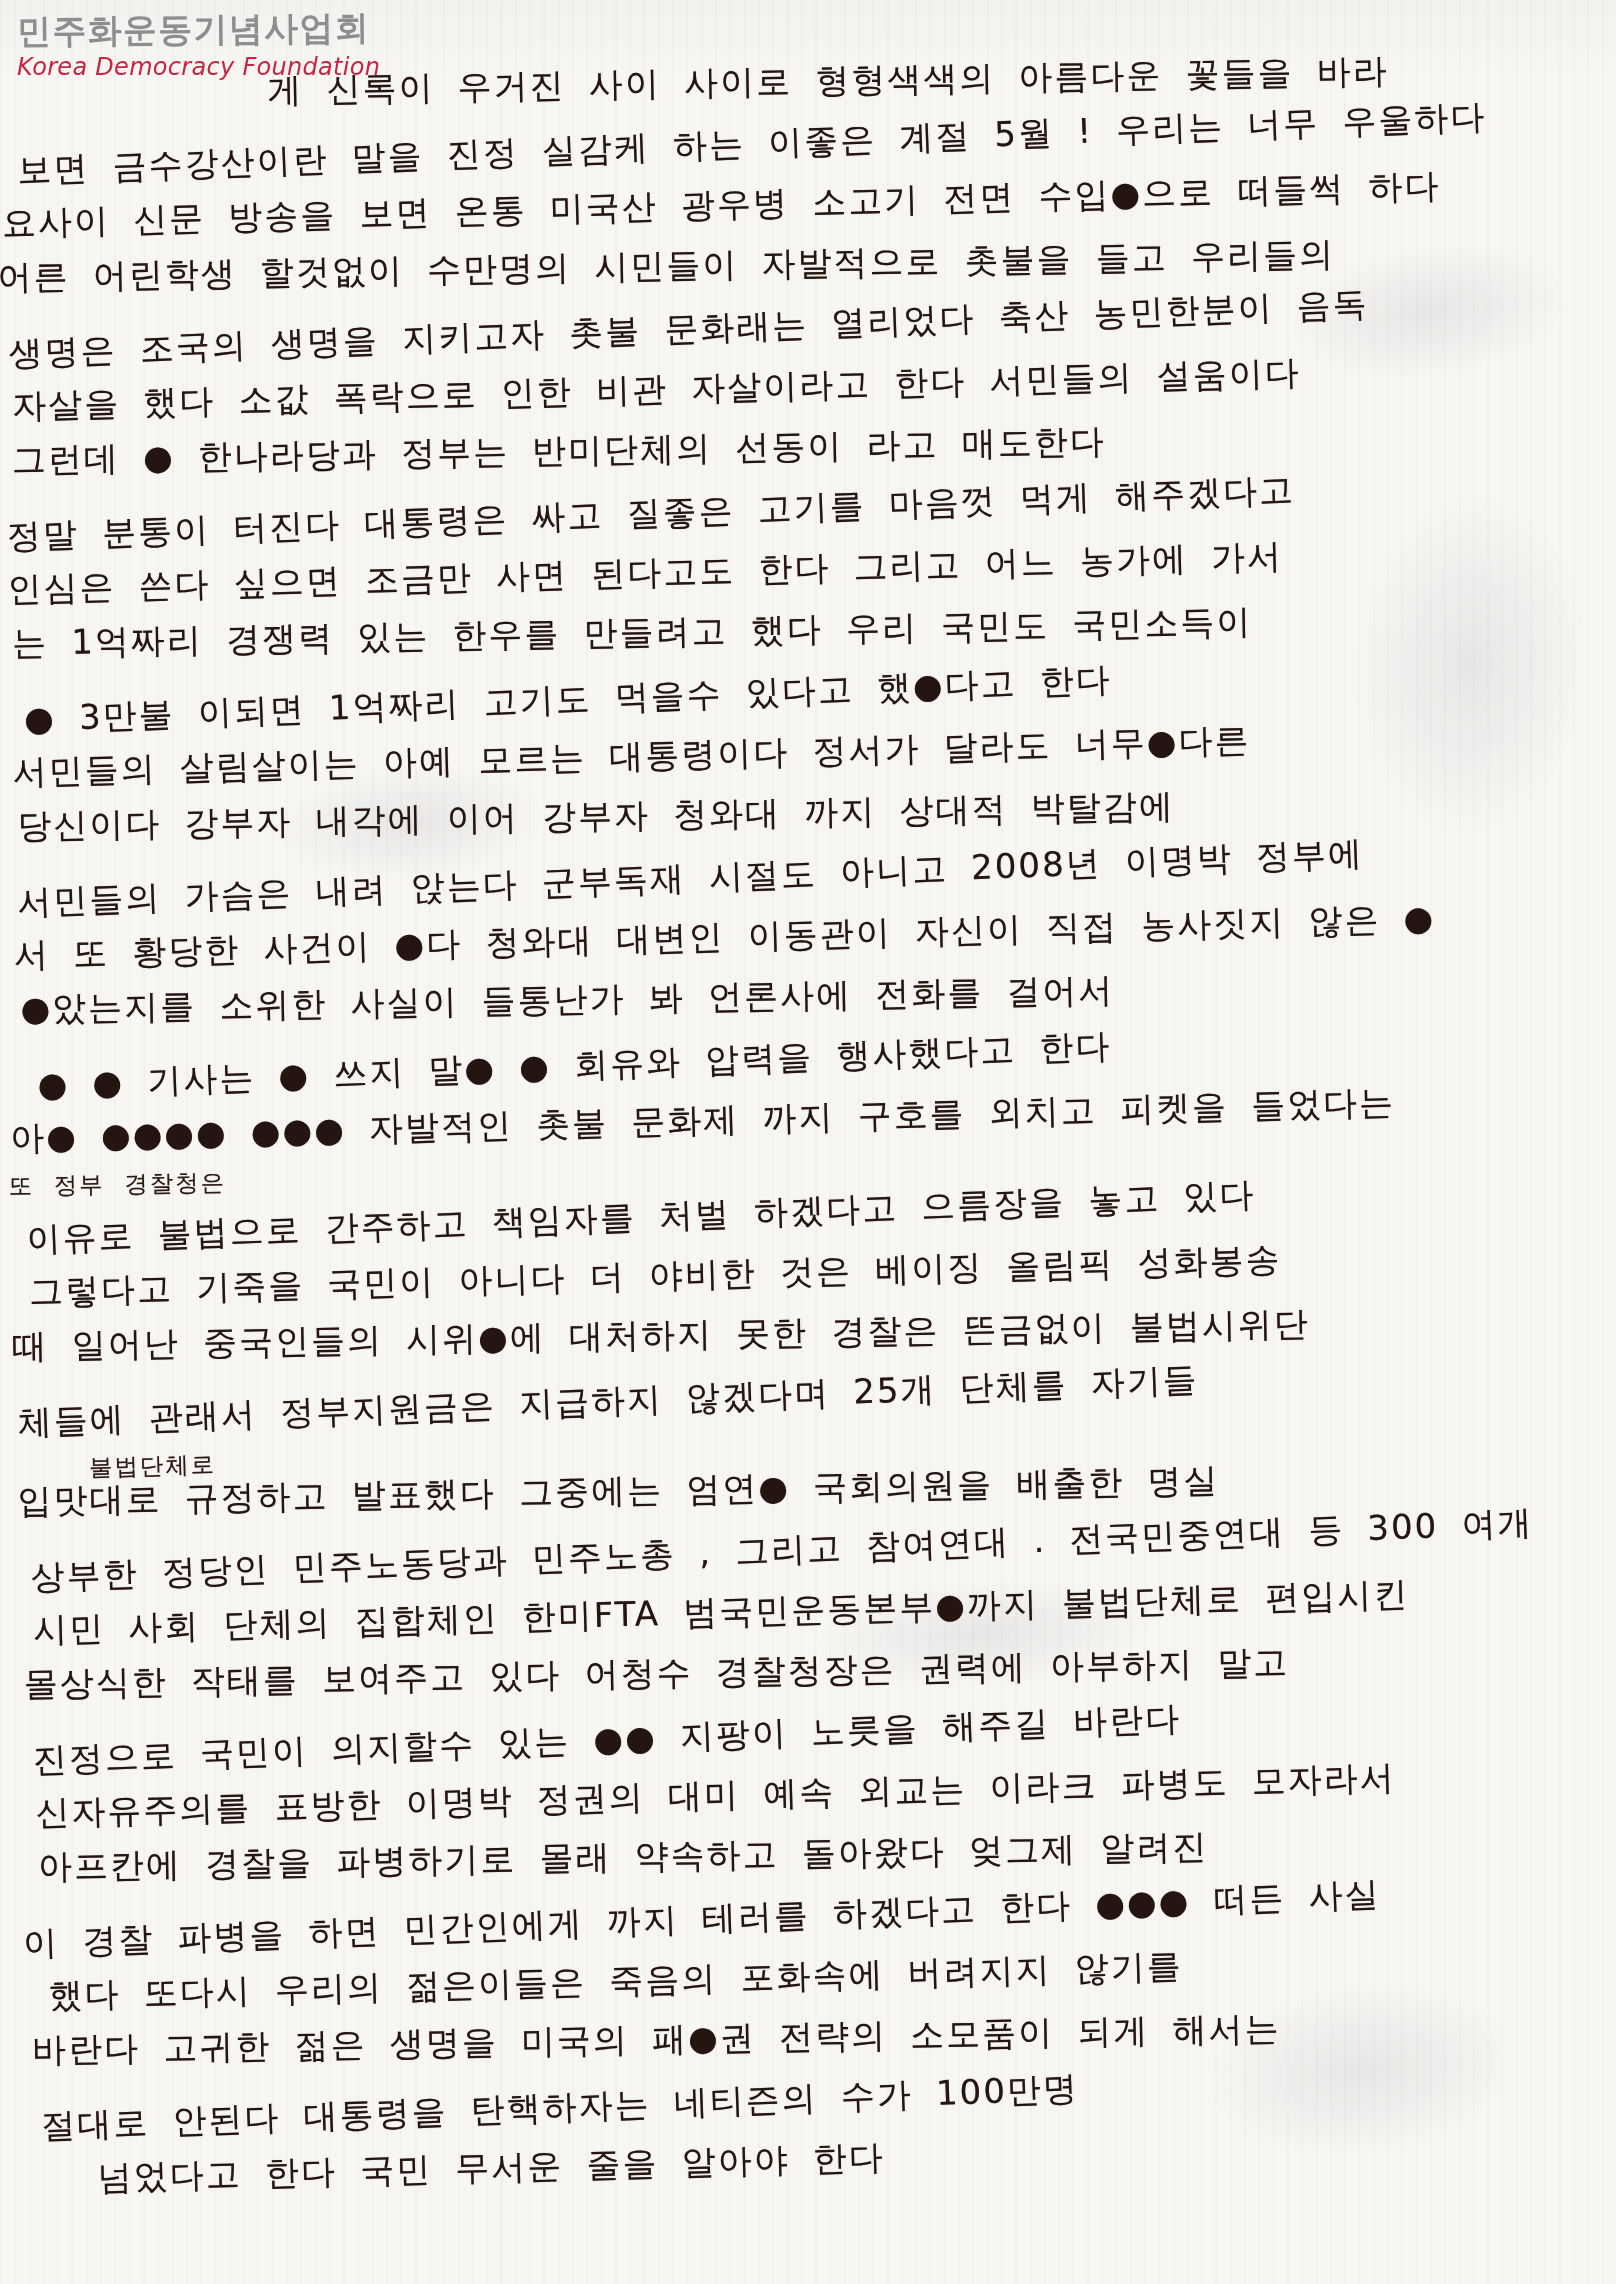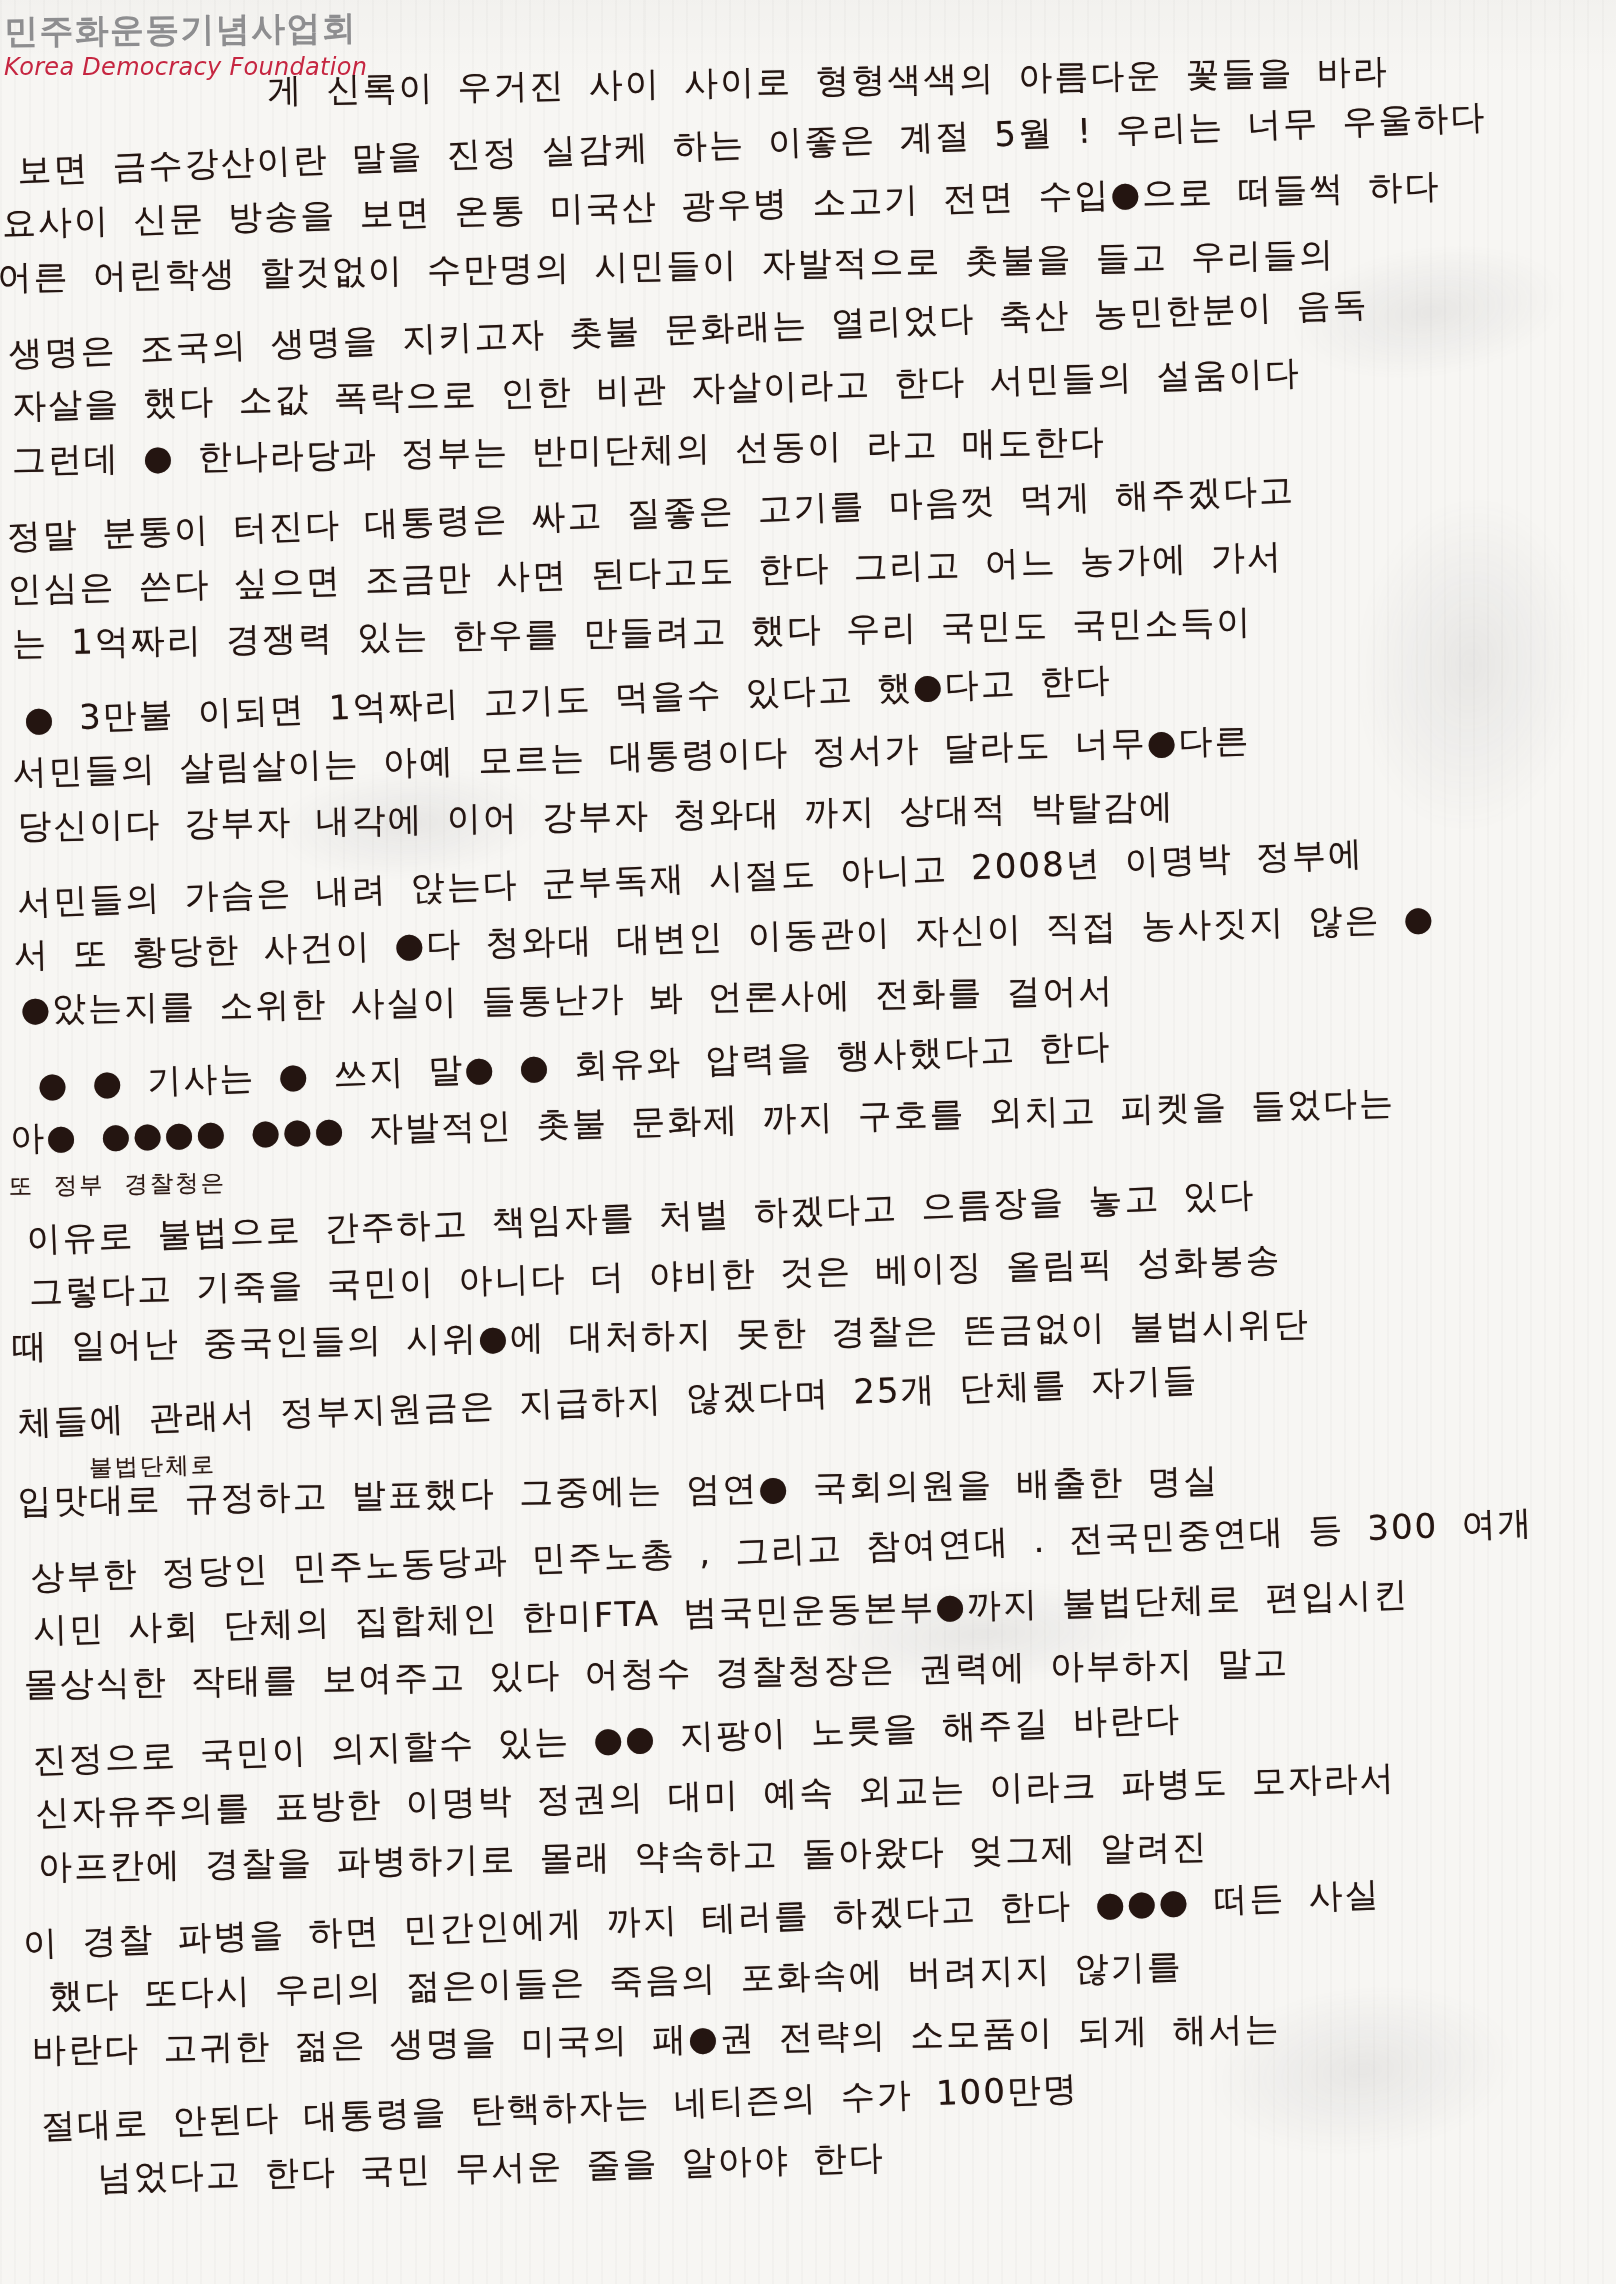--- a/index.html
+++ b/index.html
@@ -12,21 +12,21 @@
   }
   
   .page::before{
     content:"";position:absolute;inset:0;
     background:
       repeating-linear-gradient(90deg,rgba(0,0,0,0.018) 0 2px,rgba(0,0,0,0) 2px 14.3px),
       linear-gradient(180deg,rgba(0,0,0,0.02),rgba(0,0,0,0) 78px);
     pointer-events:none;
   }
   .logo{
-    position:absolute;left:4px;top:11.7px;z-index:3;
+    position:absolute;left:17px;top:11.7px;z-index:3;
   }
   .logo-ko{
     font-size:34px;font-weight:bold;color:#8e8e90;
     letter-spacing:1.3px;line-height:1.05;
     transform:rotate(-0.6deg);
   }
   .logo-en{
     margin-top:5.2px;
     font-size:24px;font-weight:normal;font-style:italic;color:#c62641;
     letter-spacing:0.3px;

